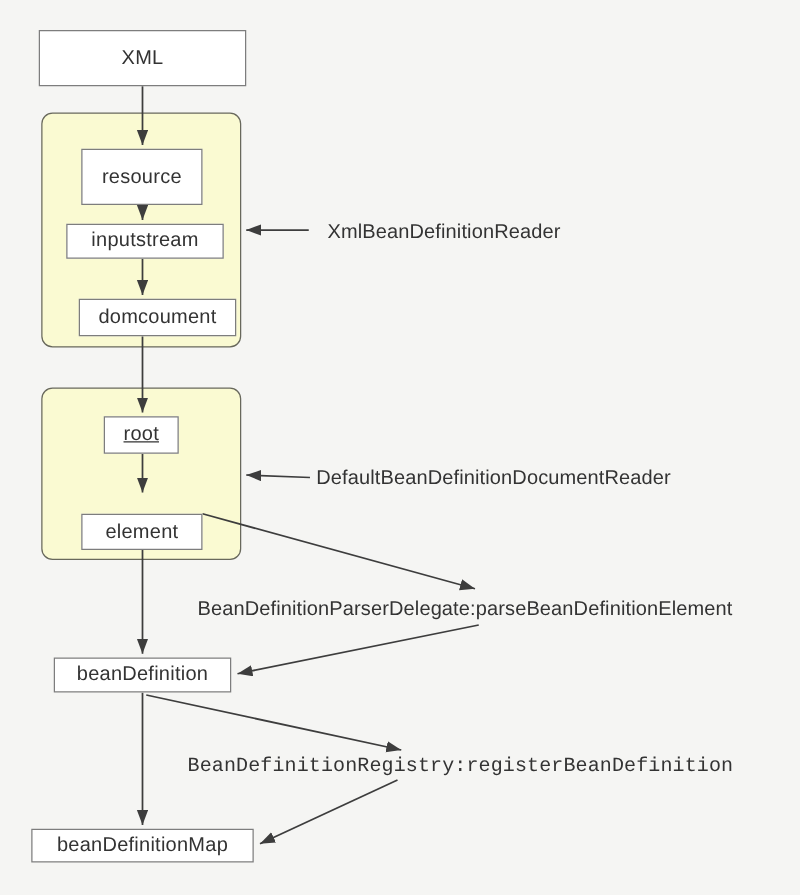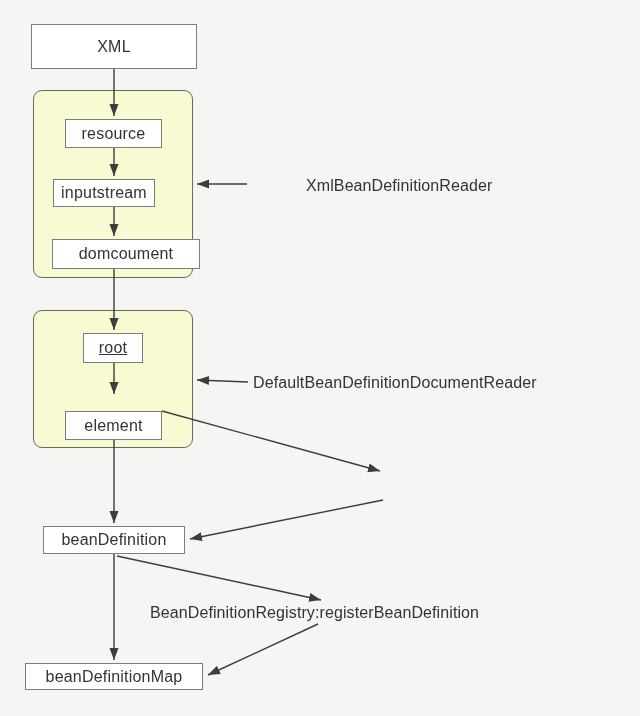--- a/index.html
+++ b/index.html
@@ -46,37 +46,37 @@
     border: 1.5px solid var(--box-border);
     box-sizing: border-box;
     display: flex;
     align-items: center;
     justify-content: center;
     font-size: 16px;
     letter-spacing: 0.2px;
     white-space: nowrap;
   }
   .node-xml               { left: 31px; top: 24px;  width: 166px; height: 45px; }
-  .node-resource          { left: 65px; top: 119px; width: 97px;  height: 29px; }
-  .node-inputstream       { left: 53px; top: 179px; width: 102px; height: 28px; }
-  .node-domcoument        { left: 52px; top: 239px; width: 148px; height: 30px; }
+  .node-resource          { left: 65px; top: 119px; width: 97px;  height: 45px; }
+  .node-inputstream       { left: 53px; top: 179px; width: 126px; height: 28px; }
+  .node-domcoument        { left: 63px; top: 239px; width: 126px; height: 30px; }
   .node-root              { left: 83px; top: 333px; width: 60px;  height: 30px; text-decoration: underline; }
   .node-element           { left: 65px; top: 411px; width: 97px;  height: 29px; }
   .node-beanDefinition    { left: 43px; top: 526px; width: 142px; height: 28px; }
   .node-beanDefinitionMap { left: 25px; top: 663px; width: 178px; height: 27px; }
   .label {
     position: absolute;
     font-size: 16px;
     letter-spacing: 0.1px;
     white-space: nowrap;
   }
-  .label-xmlReader      { left: 262px; top: 177px; margin-left: 44px; }
+  .label-xmlReader      { left: 262px; top: 177px; }
   .label-defaultReader  { left: 253px; top: 374px; }
   .label-parseElement   { left: 158px; top: 479px; }
-  .label-registerBean   { left: 150px; top: 604px; }
+  .label-registerBean   { left: 150px; top: 604px; font-family: Liberation Mono, monospace; }
 </style>
 </head>
 <body>
 
 <div class="canvas">
 
   <div class="group group1"></div>
   <div class="group group2"></div>
 
   <svg class="connectors" viewBox="0 0 640 716">
@@ -104,15 +104,16 @@
   <div class="node node-resource">resource</div>
   <div class="node node-inputstream">inputstream</div>
   <div class="node node-domcoument">domcoument</div>
   <div class="node node-root">root</div>
   <div class="node node-element">element</div>
   <div class="node node-beanDefinitionMap">beanDefinitionMap</div>
   <div class="node node-beanDefinition">beanDefinition</div>
 
   <div class="label label-xmlReader">XmlBeanDefinitionReader</div>
   <div class="label label-defaultReader">DefaultBeanDefinitionDocumentReader</div>
+  <div class="label label-parseElement">BeanDefinitionParserDelegate:parseBeanDefinitionElement</div>
   <div class="label label-registerBean">BeanDefinitionRegistry:registerBeanDefinition</div>
 
 </div>
 
 </body></html>

